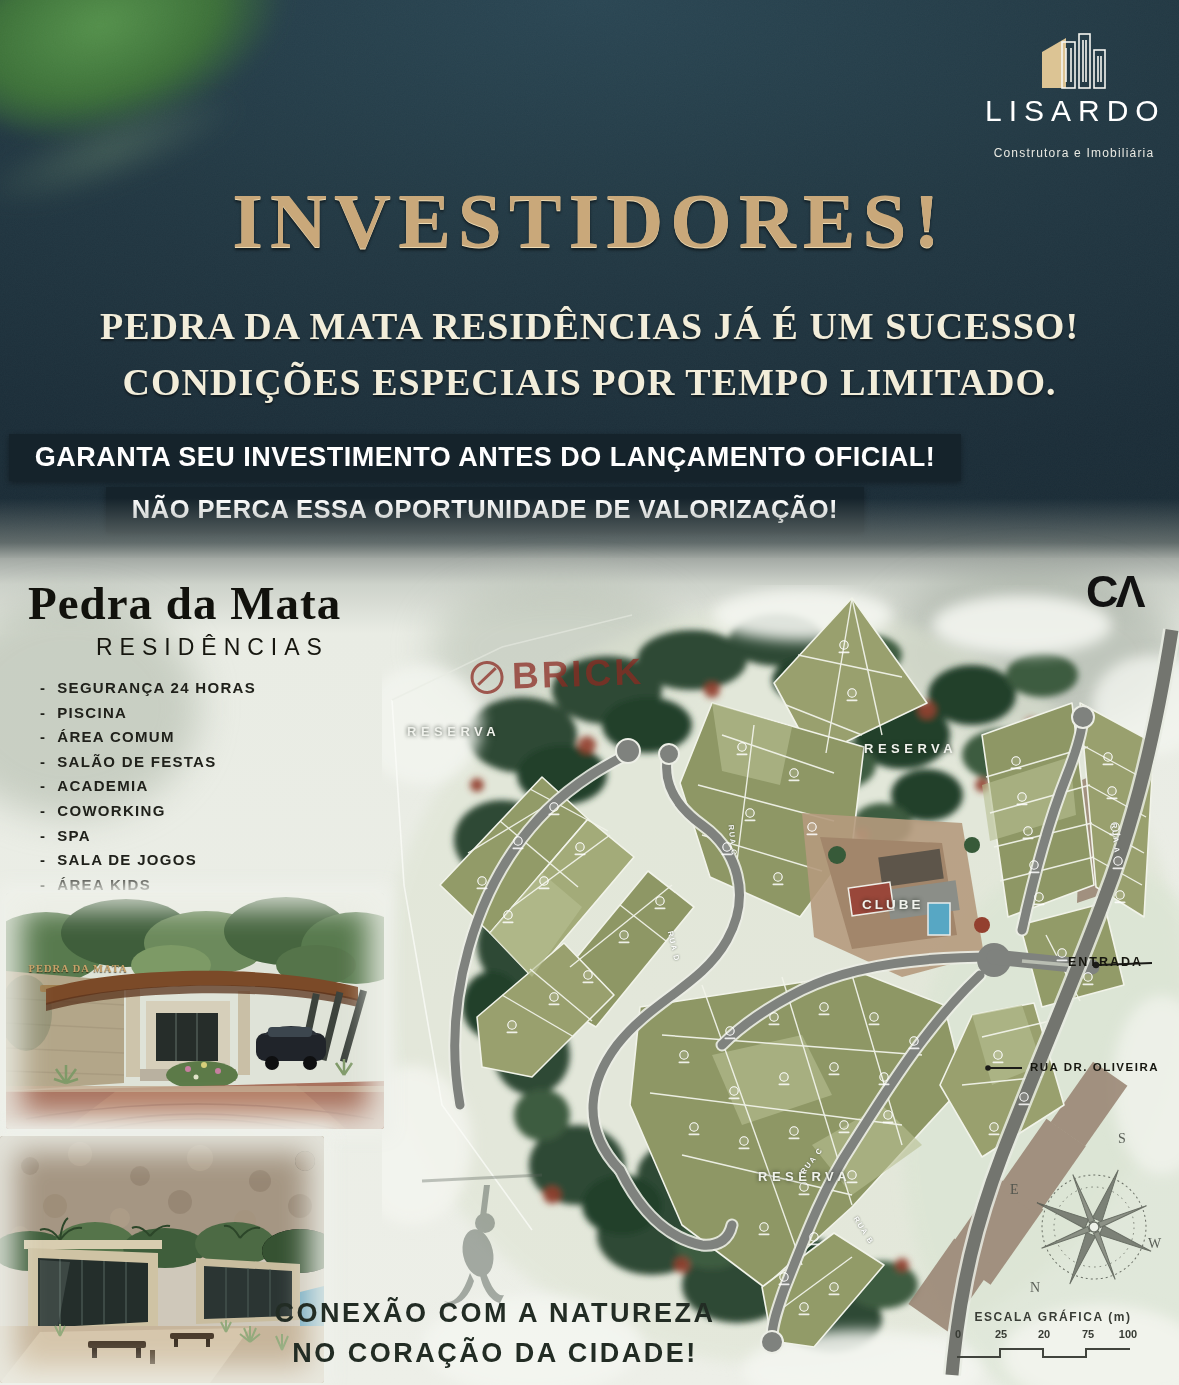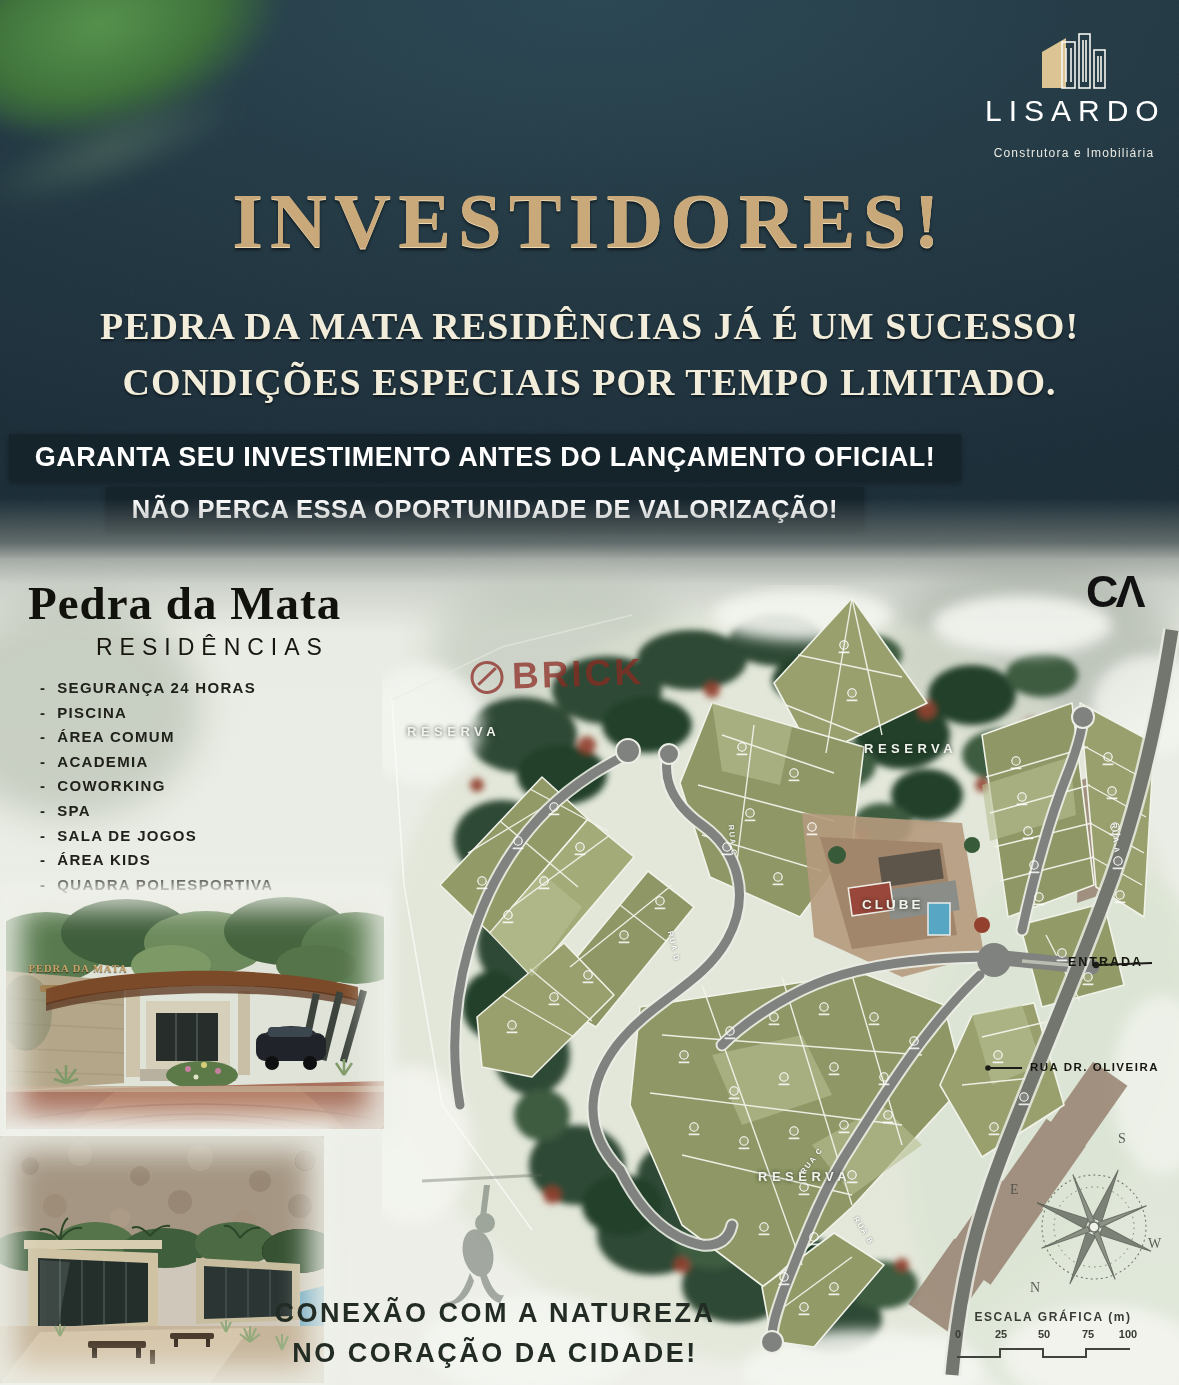--- a/index.html
+++ b/index.html
@@ -451,33 +451,34 @@
 
     <span class="compass-letter" style="left:1030px;top:722px;">N</span>
     <span class="compass-letter" style="left:1118px;top:573px;">S</span>
     <span class="compass-letter" style="left:1010px;top:624px;">E</span>
     <span class="compass-letter" style="left:1148px;top:678px;">W</span>
 
     <div class="scale-title">ESCALA GRÁFICA (m)</div>
     <div class="scale-ticks">
       <span style="left:958px;">0</span>
       <span style="left:1001px;">25</span>
-      <span style="left:1044px;">50</span>
+      <span style="left:1044px;">20</span>
       <span style="left:1088px;">75</span>
       <span style="left:1128px;">100</span>
     </div>
 
     <div class="ca-logo">CΛ</div>
 
     <div class="proj-title">Pedra da Mata</div>
     <div class="proj-sub">RESIDÊNCIAS</div>
     <ul class="amenities">
       <li>SEGURANÇA 24 HORAS</li>
       <li>PISCINA</li>
       <li>ÁREA COMUM</li>
+      <li>SALÃO DE FESTAS</li>
       <li>ACADEMIA</li>
       <li>COWORKING</li>
       <li>SPA</li>
       <li>SALA DE JOGOS</li>
       <li>ÁREA KIDS</li>
       <li>QUADRA POLIESPORTIVA</li>
       <li>QUADRAS DE BEACH TENNIS E VÔLEI</li>
       <li>ESCALADA</li>
       <li>TRILHAS</li>
     </ul>

